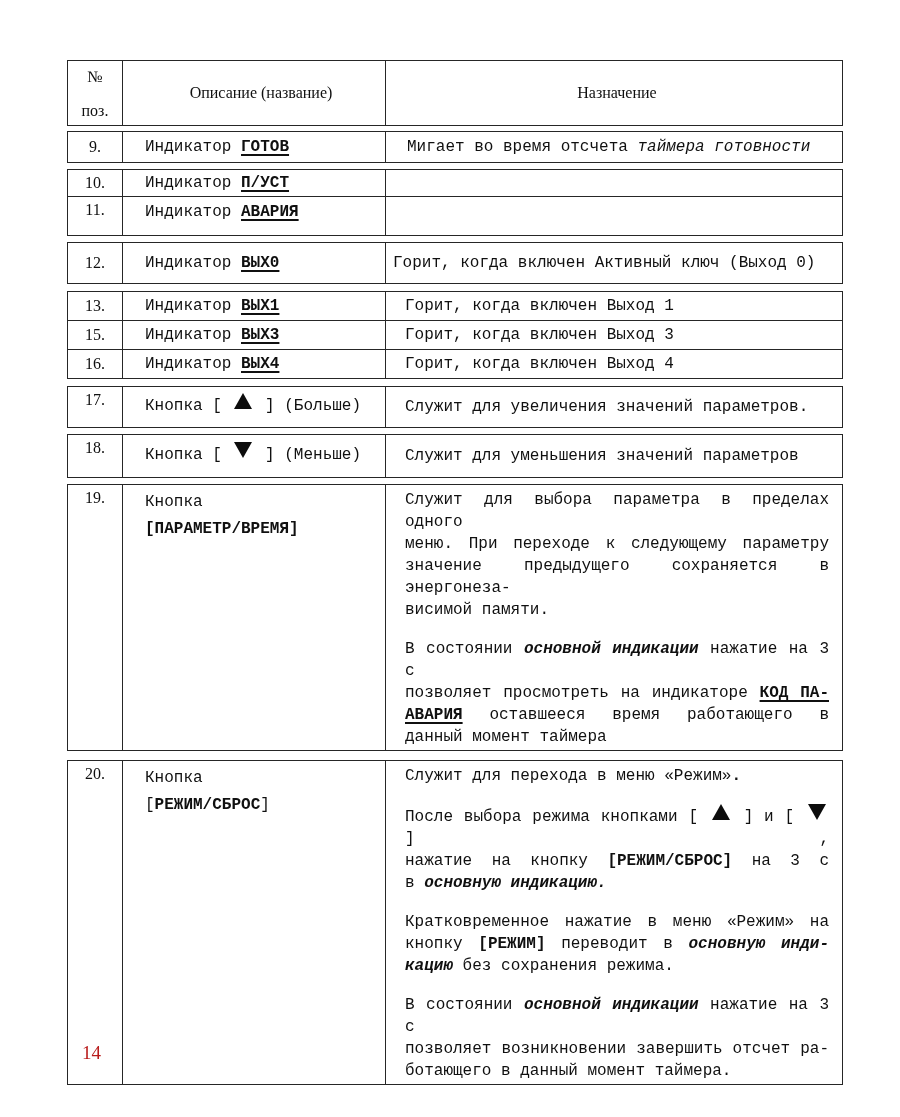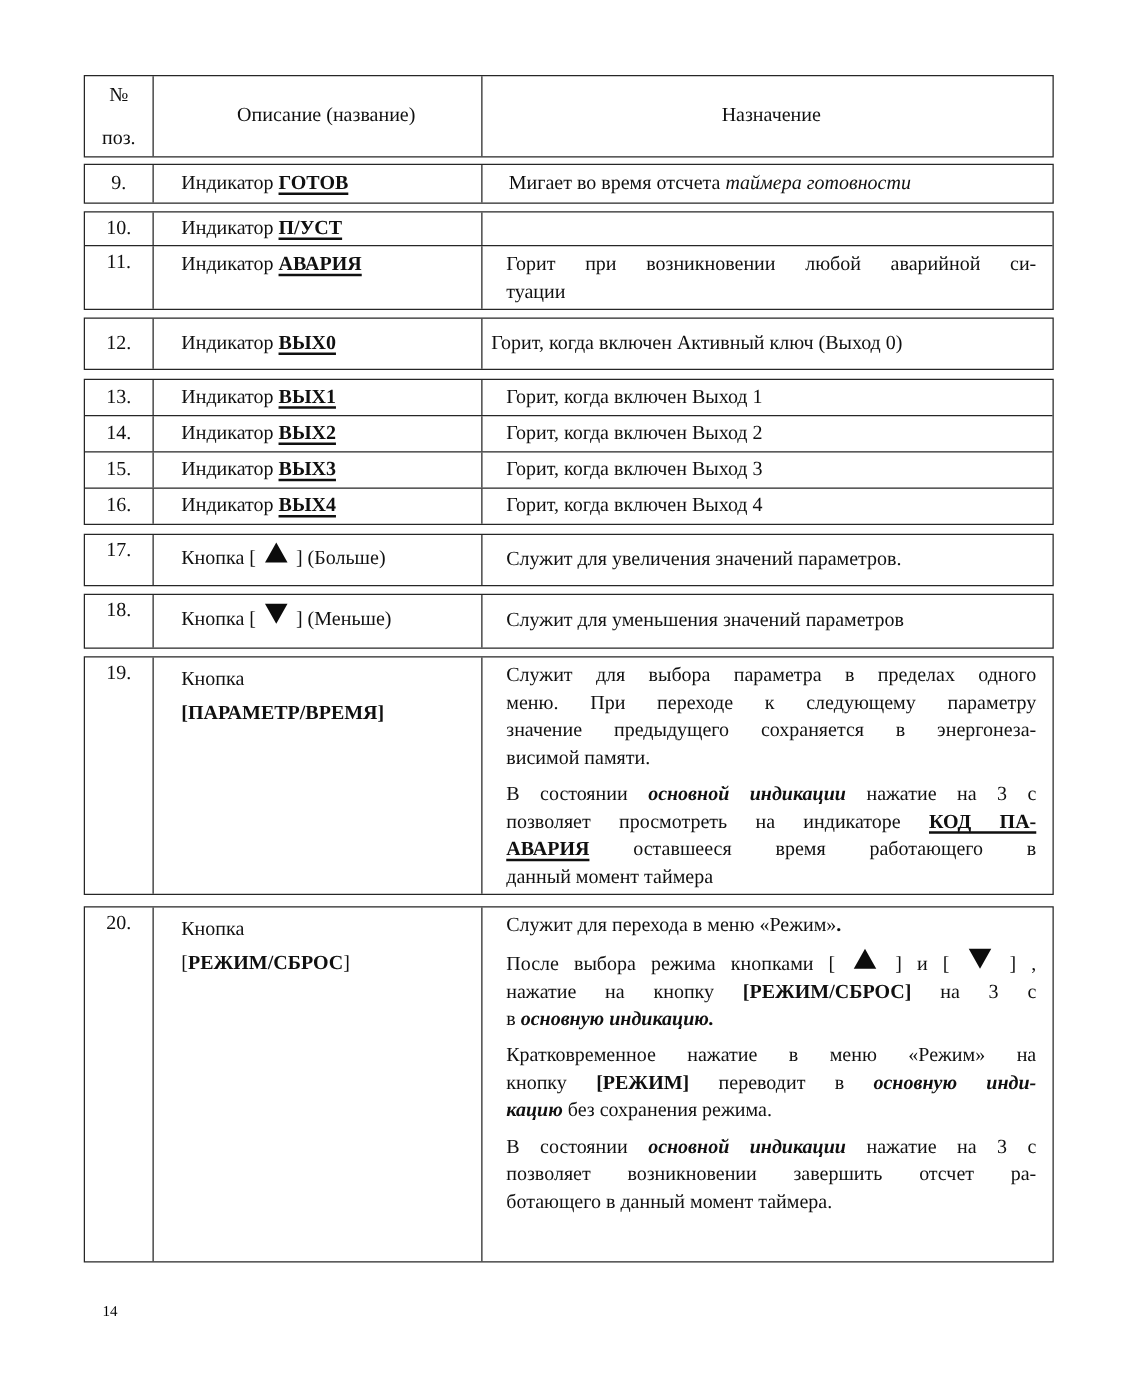--- a/index.html
+++ b/index.html
@@ -37,35 +37,35 @@
   .hc1 { justify-content:space-between; align-items:center; padding:7px 2px 5px 2px; }
   .hcenter { text-align:center; }
 
   .rh9{min-height:30px}.rh10{min-height:26px}.rh11{min-height:38px}
   .rh12{min-height:40px}.rh1316{min-height:28px}
   .rh17{min-height:40px}.rh18{min-height:42px}
   .rh19{min-height:181px}.rh20{min-height:283px}
 
   
   .para { }
-  .para + .para { margin-top:7px; }
-  .tline { line-height:22px; min-height:22px; }
+  .para + .para { margin-top:17px; }
+  .tline { line-height:22px; min-height:22px;font-family:Liberation Mono, monospace; }
   .desc-tall .tline { line-height:27px; }
   .jl { text-align:justify; text-align-last:justify; }
   .run.p { }
   .run.b { font-weight:bold; }
   .run.i { font-style:italic; }
   .run.bi { font-weight:bold; font-style:italic; }
   .run.bu { font-weight:bold; text-decoration:underline; text-decoration-thickness:2px; text-underline-offset:3px; }
 
   .tri { display:inline-block; width:0; height:0; margin:0 3px; }
   .tri-up { border-left:9px solid transparent; border-right:9px solid transparent; border-bottom:16px solid #0c0c0c; vertical-align:1px; }
   .tri-down { border-left:9px solid transparent; border-right:9px solid transparent; border-top:16px solid #0c0c0c; vertical-align:1px; }
 
-  .page-number { position:absolute; left:82px; top:1042px; font-size:12px; color:#000000; }
+  .page-number { position:absolute; left:82px; top:1042px; font-size:19px; color:#b91c1c; }
 </style>
 </head>
 <body>
 
 <div class="page">
   <div class="doc-table">
 
     <div class="tg mb5">
       <div class="trow rh-header">
         <div class="cell c1 hc1">
@@ -106,26 +106,20 @@
             </div>
           </div>
       </div>
       <div class="trow rh11 bt">
         <div class="cell c1 vt pt4">11.</div>
         <div class="cell c2 vt pt4">
             <div class="para">
               <div class="tline"><span class="run p">Индикатор </span><span class="run bu">АВАРИЯ</span></div>
             </div>
           </div>
-        <div class="cell c3 vt pt4">
-            <div class="para">
-              <div class="tline jl"><span class="run p">Горит при возникновении любой аварийной си-</span></div>
-              <div class="tline"><span class="run p">туации</span></div>
-            </div>
-          </div>
       </div>
     </div>
 
     <div class="tg mb7">
       <div class="trow rh12">
         <div class="cell c1 vc">12.</div>
         <div class="cell c2 vc">
             <div class="para">
               <div class="tline"><span class="run p">Индикатор </span><span class="run bu">ВЫХ0</span></div>
             </div>
@@ -142,33 +136,20 @@
       <div class="trow rh1316">
         <div class="cell c1 vc">13.</div>
         <div class="cell c2 vc">
             <div class="para">
               <div class="tline"><span class="run p">Индикатор </span><span class="run bu">ВЫХ1</span></div>
             </div>
           </div>
         <div class="cell c3 vc">
             <div class="para">
               <div class="tline"><span class="run p">Горит, когда включен Выход 1</span></div>
-            </div>
-          </div>
-      </div>
-      <div class="trow rh1316 bt">
-        <div class="cell c1 vc">14.</div>
-        <div class="cell c2 vc">
-            <div class="para">
-              <div class="tline"><span class="run p">Индикатор </span><span class="run bu">ВЫХ2</span></div>
-            </div>
-          </div>
-        <div class="cell c3 vc">
-            <div class="para">
-              <div class="tline"><span class="run p">Горит, когда включен Выход 2</span></div>
             </div>
           </div>
       </div>
       <div class="trow rh1316 bt">
         <div class="cell c1 vc">15.</div>
         <div class="cell c2 vc">
             <div class="para">
               <div class="tline"><span class="run p">Индикатор </span><span class="run bu">ВЫХ3</span></div>
             </div>
           </div>

